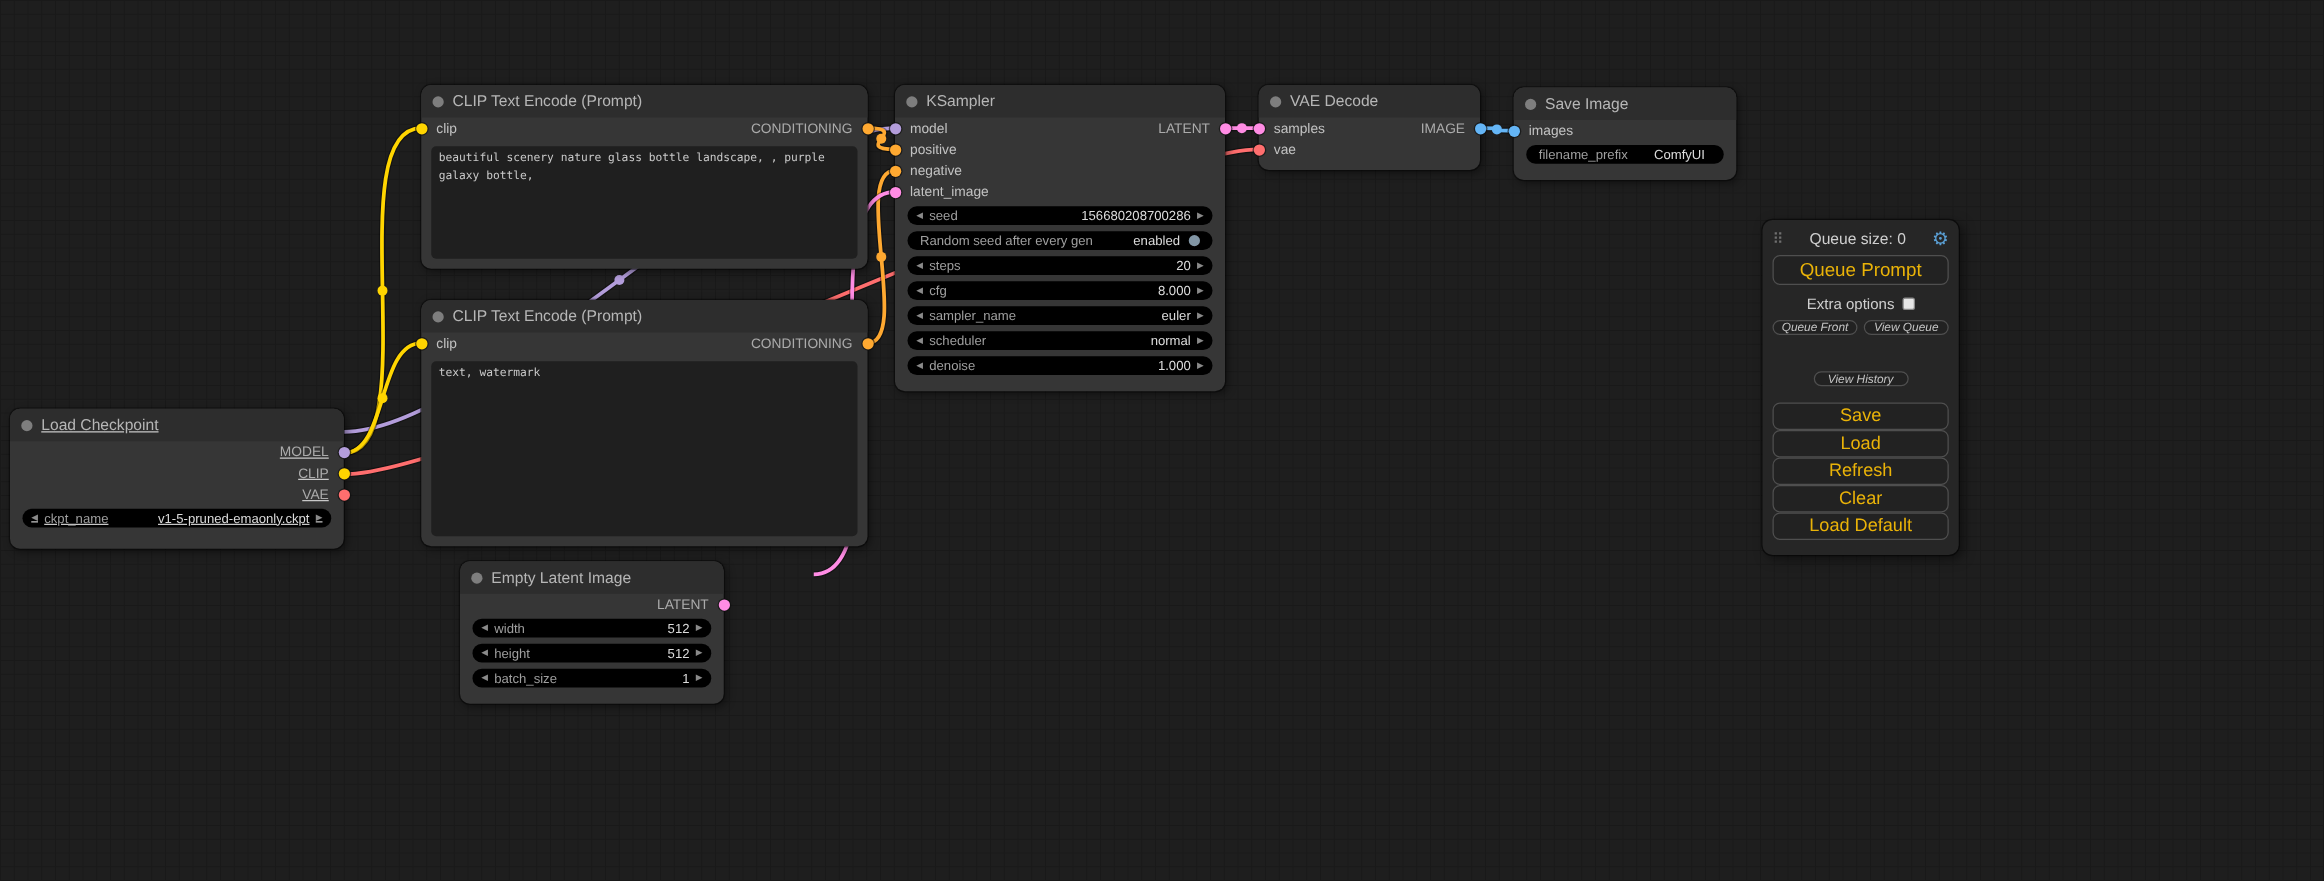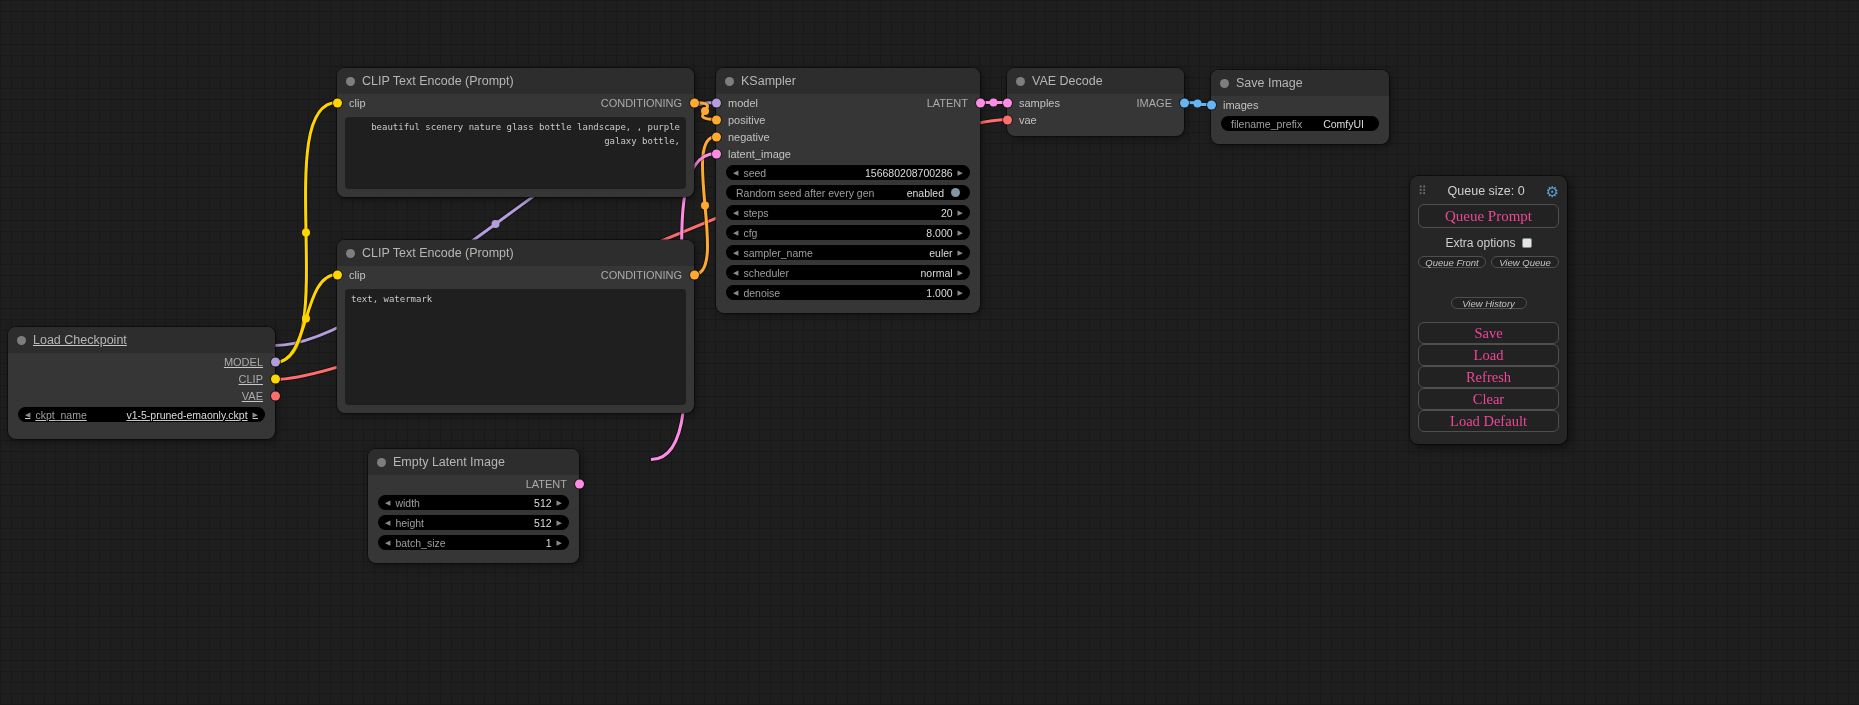--- a/index.html
+++ b/index.html
@@ -41,21 +41,21 @@
 
   
   #menu{position:absolute;left:1410px;top:176px;width:157px;z-index:3;background:#262626;
     border-radius:8px;box-shadow:0 0 0 1px rgba(0,0,0,.5),3px 3px 9px rgba(0,0,0,.5);
     padding:5px 8px 12px;color:#cfcfcf;}
   .menu-header{display:flex;align-items:center;height:20px;margin-bottom:3px;}
   .drag-handle{color:#6f6f6f;font-size:12px;cursor:move;}
   .queue-size{flex:1;text-align:center;font-size:12.5px;color:#cfcfcf;}
   .gear{font-size:15px;line-height:1;cursor:pointer;color:#5a9fd4;}
   .btn{display:block;width:100%;height:22px;background:#222;border:1px solid #4f4f4f;
-    border-radius:6px;color:#ec4899;font-size:14.5px;font-family:Liberation Serif, serif;cursor:pointer;}
+    border-radius:6px;color:#eab308;font-size:14.5px;font-family:Liberation Sans, sans-serif;cursor:pointer;}
   .btn-queue{height:24px;font-size:15px;}
   .extra-row{display:flex;align-items:center;justify-content:center;gap:6px;margin:8px 0 6px;font-size:12px;}
   .checkbox{width:10px;height:10px;background:#e6e6e6;border:1px solid #8a8a8a;border-radius:2px;cursor:pointer;}
   .pill-row{display:flex;gap:5px;margin-bottom:5px;}
   .pill{flex:1;height:12px;font-size:9.5px;background:#222;border:1px solid #4f4f4f;border-radius:8px;
     color:#c4c4c4;display:flex;align-items:center;justify-content:center;cursor:pointer;font-family:inherit;font-style:italic;}
   .history-row{display:flex;justify-content:center;margin-bottom:13px;margin-top:29px;}
   .pill-history{flex:none;width:76px;height:12px;}
   .btn-stack .btn{margin-bottom:0;}
   .btn-stack .btn:last-child{margin-bottom:0;}
@@ -125,35 +125,35 @@
     <div class="node-title">
       <span class="tdot" style="background: rgb(126, 126, 126);"></span>
       <span>CLIP Text Encode (Prompt)</span>
     </div>
     <div class="slot">
       <span class="port in" style="background: rgb(255, 213, 0);"></span>
       <span class="in-label">clip</span>
       <span class="out-label">CONDITIONING</span>
       <span class="port out" style="background: rgb(255, 169, 49);"></span>
     </div>
-    <div class="prompt-box" style="height:72px;text-align:right;">beautiful scenery nature glass bottle landscape, , purple galaxy bottle,</div>
+    <div class="prompt-box" style="height:90px;">beautiful scenery nature glass bottle landscape, , purple galaxy bottle,</div>
   </div>
 
   <div class="node" style="left:337px;top:240px;width:357px;">
     <div class="node-title">
       <span class="tdot" style="background: rgb(126, 126, 126);"></span>
       <span>CLIP Text Encode (Prompt)</span>
     </div>
     <div class="slot">
       <span class="port in" style="background: rgb(255, 213, 0);"></span>
       <span class="in-label">clip</span>
       <span class="out-label">CONDITIONING</span>
       <span class="port out" style="background: rgb(255, 169, 49);"></span>
     </div>
-    <div class="prompt-box" style="height:116px;">text, watermark</div>
+    <div class="prompt-box" style="height:140px;">text, watermark</div>
   </div>
 
   <div class="node" style="left:368px;top:425px;width:211px;margin-top:24px;">
     <div class="node-title">
       <span class="tdot" style="background: rgb(126, 126, 126);"></span>
       <span>Empty Latent Image</span>
     </div>
     <div class="slot">
       <span class="out-label">LATENT</span>
       <span class="port out" style="background: rgb(255, 140, 228);"></span>

